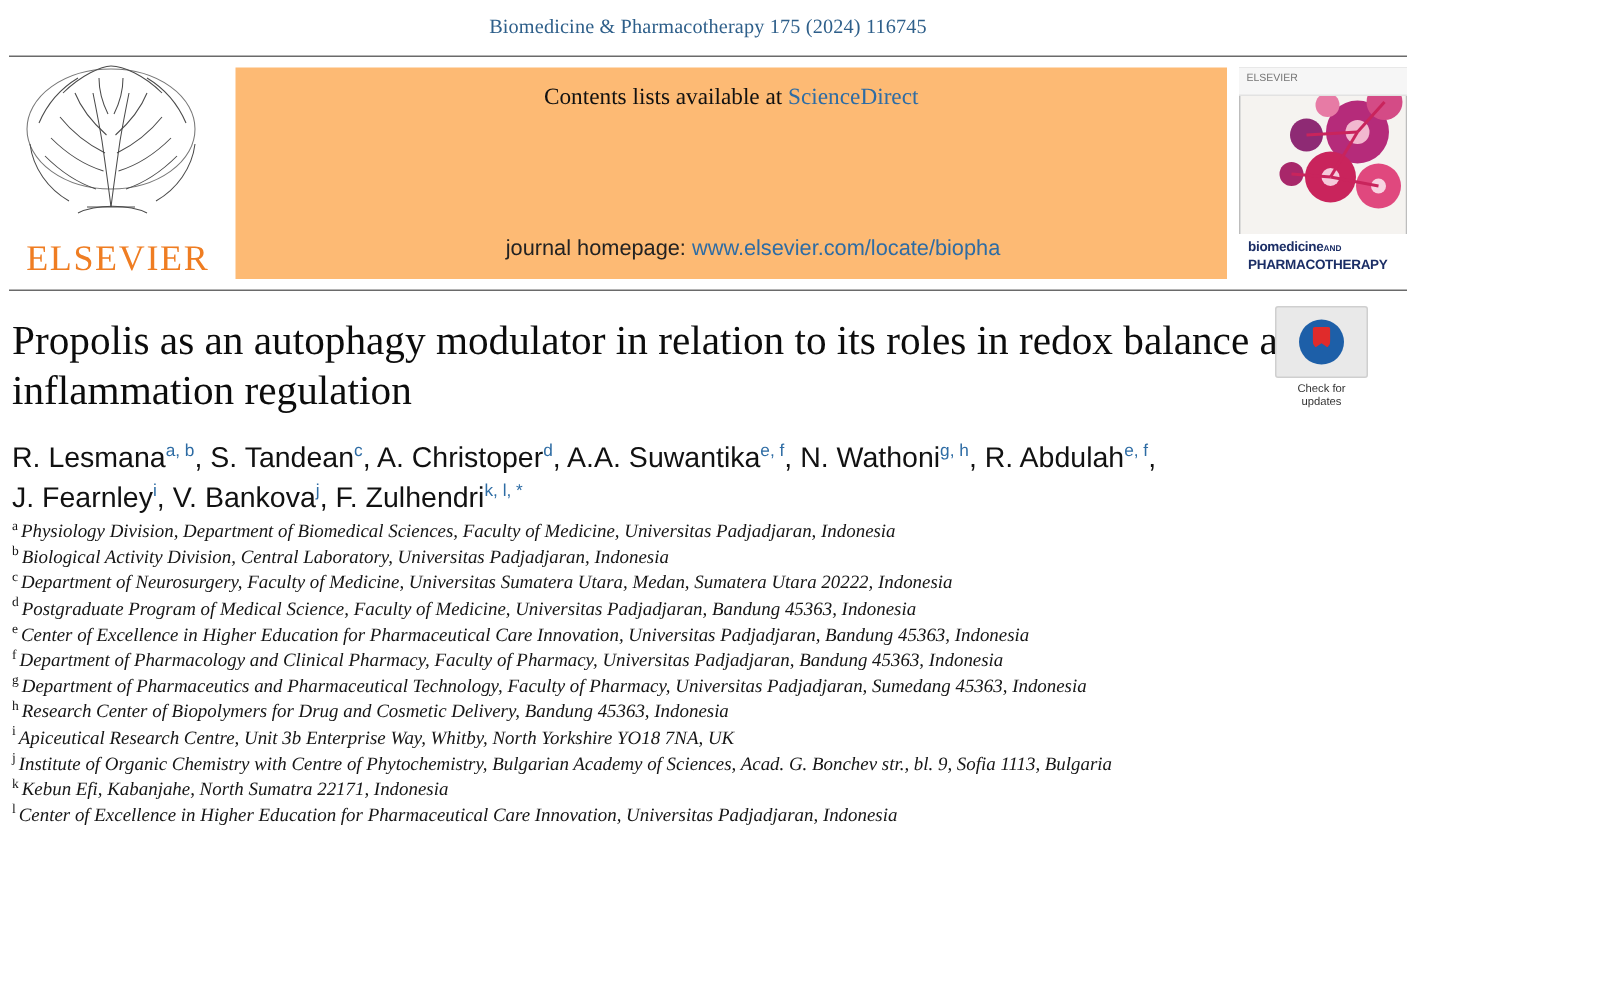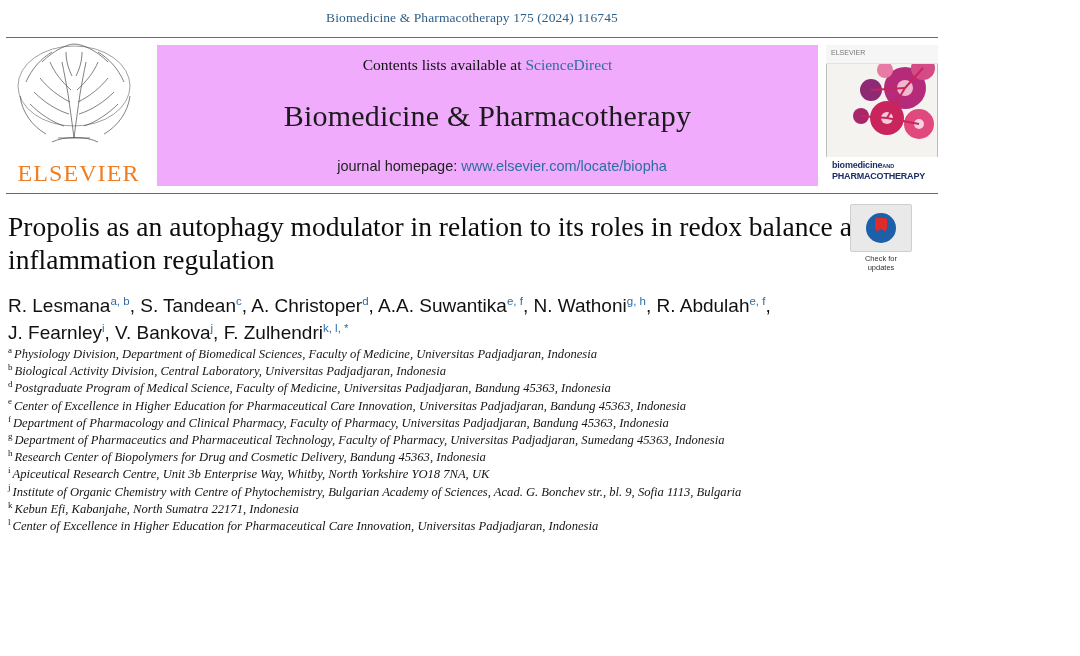--- a/index.html
+++ b/index.html
@@ -63,21 +63,21 @@
     z-index: 2;
     font-family: "Liberation Serif", serif;
     font-size: 24px;
     letter-spacing: 1.1px;
     color: #ef7d22;
     font-weight: 400;
     padding-bottom: 2px;
   }
   .journal-center {
     flex: 1 1 auto;
-    background: #f0abfc;
+    background: #fdba74;
     margin: 7px 0 7px 6px;
     display: flex;
     flex-direction: column;
     justify-content: space-between;
     align-items: center;
     padding: 11px 0 12px 0;
     box-sizing: border-box;
   }
   .contents-line {
     font-size: 15.5px;
@@ -292,21 +292,20 @@
           <path d="M118 54 C116 70 106 84 92 92"></path>
         </g>
       </svg>
       <div class="elsevier-word">ELSEVIER</div>
     </div>
 
     <div class="journal-center">
       <div class="contents-line">
         <span>Contents lists available at </span><span class="sd-link">ScienceDirect</span>
       </div>
-      <div class="journal-title">Biomedicine &amp; Pharmacotherapy</div>
       <div class="homepage-line">
         <span>journal homepage: </span><span class="hp-link">www.elsevier.com/locate/biopha</span>
       </div>
     </div>
 
     <div class="cover-box">
       <div class="cover-inner">
         <svg width="112" height="141" viewBox="0 0 112 141">
           <rect x="0" y="0" width="112" height="141" fill="#f5f3f0"></rect>
           <g>
@@ -361,20 +360,21 @@
       </span>
       <br>
       <span>
         <span><span>J. Fearnley</span><sup>i</sup></span><span>, </span><span><span>V. Bankova</span><sup>j</sup></span><span>, </span><span><span>F. Zulhendri</span><sup class="star">k, l, *</sup></span>
       </span>
     </div>
 
     <div class="affiliations">
       <div class="aff-line"><sup>a</sup><span>Physiology Division, Department of Biomedical Sciences, Faculty of Medicine, Universitas Padjadjaran, Indonesia</span></div>
       <div class="aff-line"><sup>b</sup><span>Biological Activity Division, Central Laboratory, Universitas Padjadjaran, Indonesia</span></div>
+      <div class="aff-line"><sup>c</sup><span>Department of Neurosurgery, Faculty of Medicine, Universitas Sumatera Utara, Medan, Sumatera Utara 20222, Indonesia</span></div>
       <div class="aff-line"><sup>d</sup><span>Postgraduate Program of Medical Science, Faculty of Medicine, Universitas Padjadjaran, Bandung 45363, Indonesia</span></div>
       <div class="aff-line"><sup>e</sup><span>Center of Excellence in Higher Education for Pharmaceutical Care Innovation, Universitas Padjadjaran, Bandung 45363, Indonesia</span></div>
       <div class="aff-line"><sup>f</sup><span>Department of Pharmacology and Clinical Pharmacy, Faculty of Pharmacy, Universitas Padjadjaran, Bandung 45363, Indonesia</span></div>
       <div class="aff-line"><sup>g</sup><span>Department of Pharmaceutics and Pharmaceutical Technology, Faculty of Pharmacy, Universitas Padjadjaran, Sumedang 45363, Indonesia</span></div>
       <div class="aff-line"><sup>h</sup><span>Research Center of Biopolymers for Drug and Cosmetic Delivery, Bandung 45363, Indonesia</span></div>
       <div class="aff-line"><sup>i</sup><span>Apiceutical Research Centre, Unit 3b Enterprise Way, Whitby, North Yorkshire YO18 7NA, UK</span></div>
       <div class="aff-line"><sup>j</sup><span>Institute of Organic Chemistry with Centre of Phytochemistry, Bulgarian Academy of Sciences, Acad. G. Bonchev str., bl. 9, Sofia 1113, Bulgaria</span></div>
       <div class="aff-line"><sup>k</sup><span>Kebun Efi, Kabanjahe, North Sumatra 22171, Indonesia</span></div>
       <div class="aff-line"><sup>l</sup><span>Center of Excellence in Higher Education for Pharmaceutical Care Innovation, Universitas Padjadjaran, Indonesia</span></div>
     </div>

